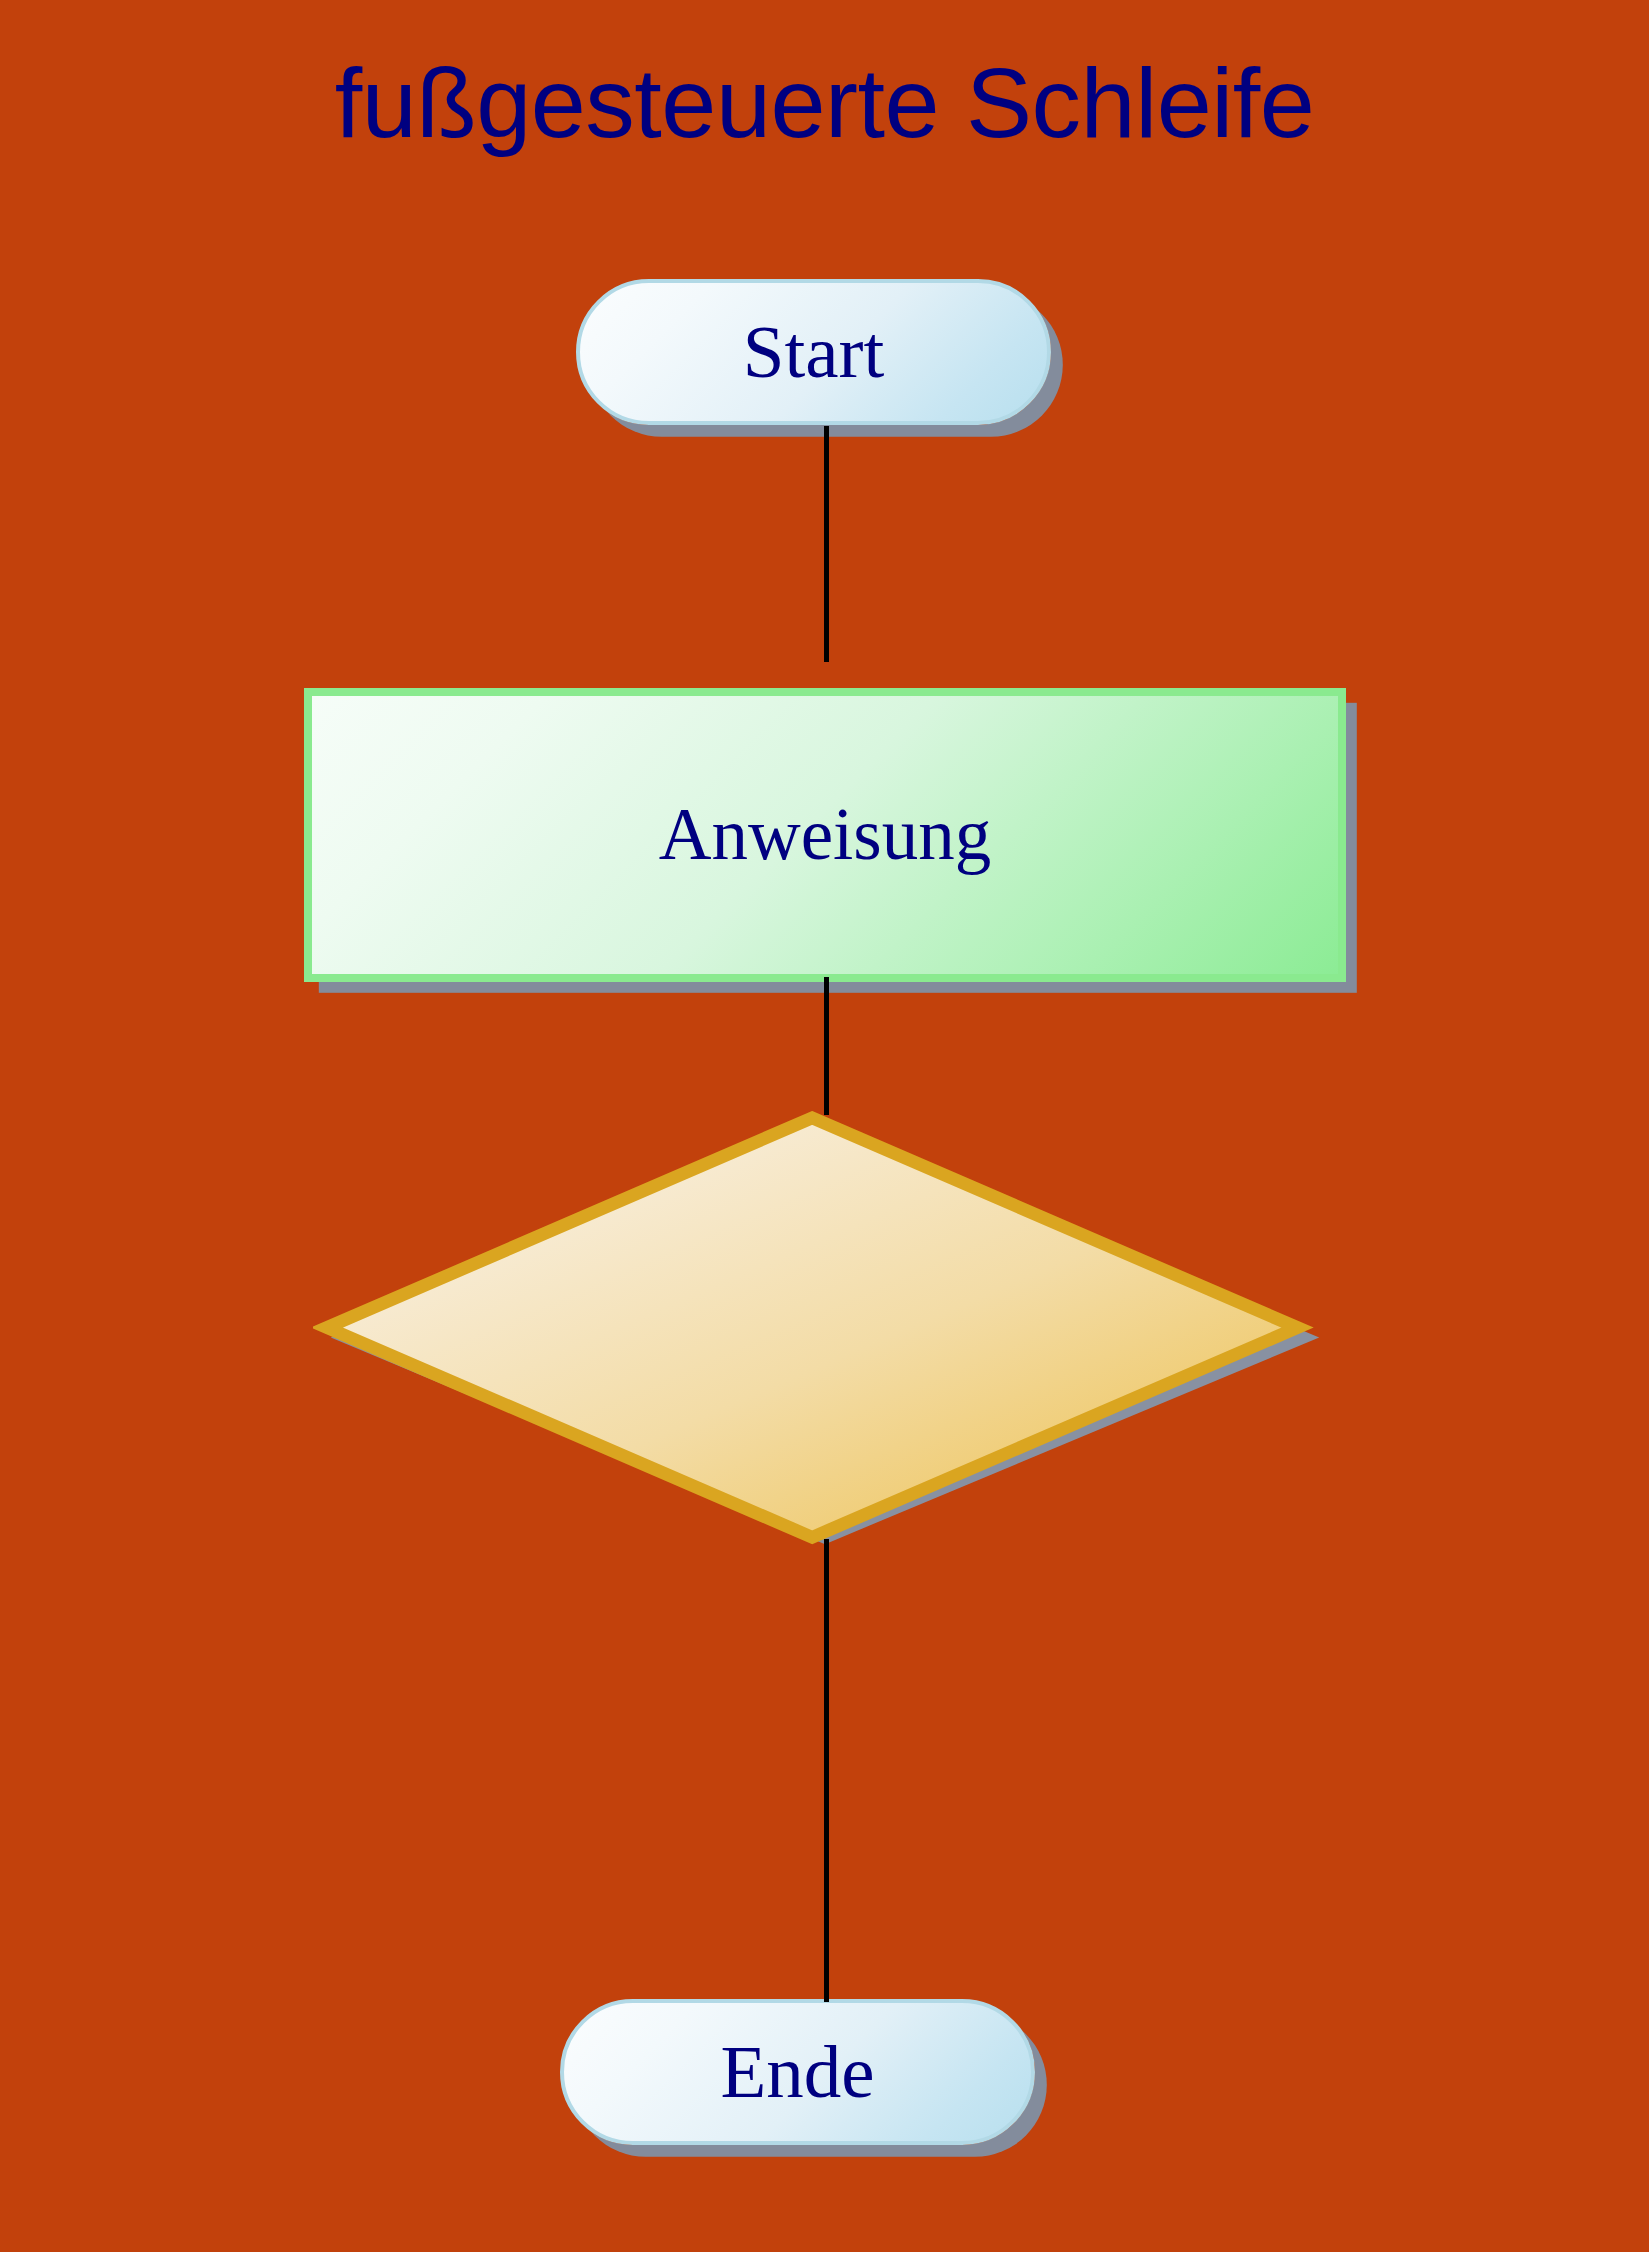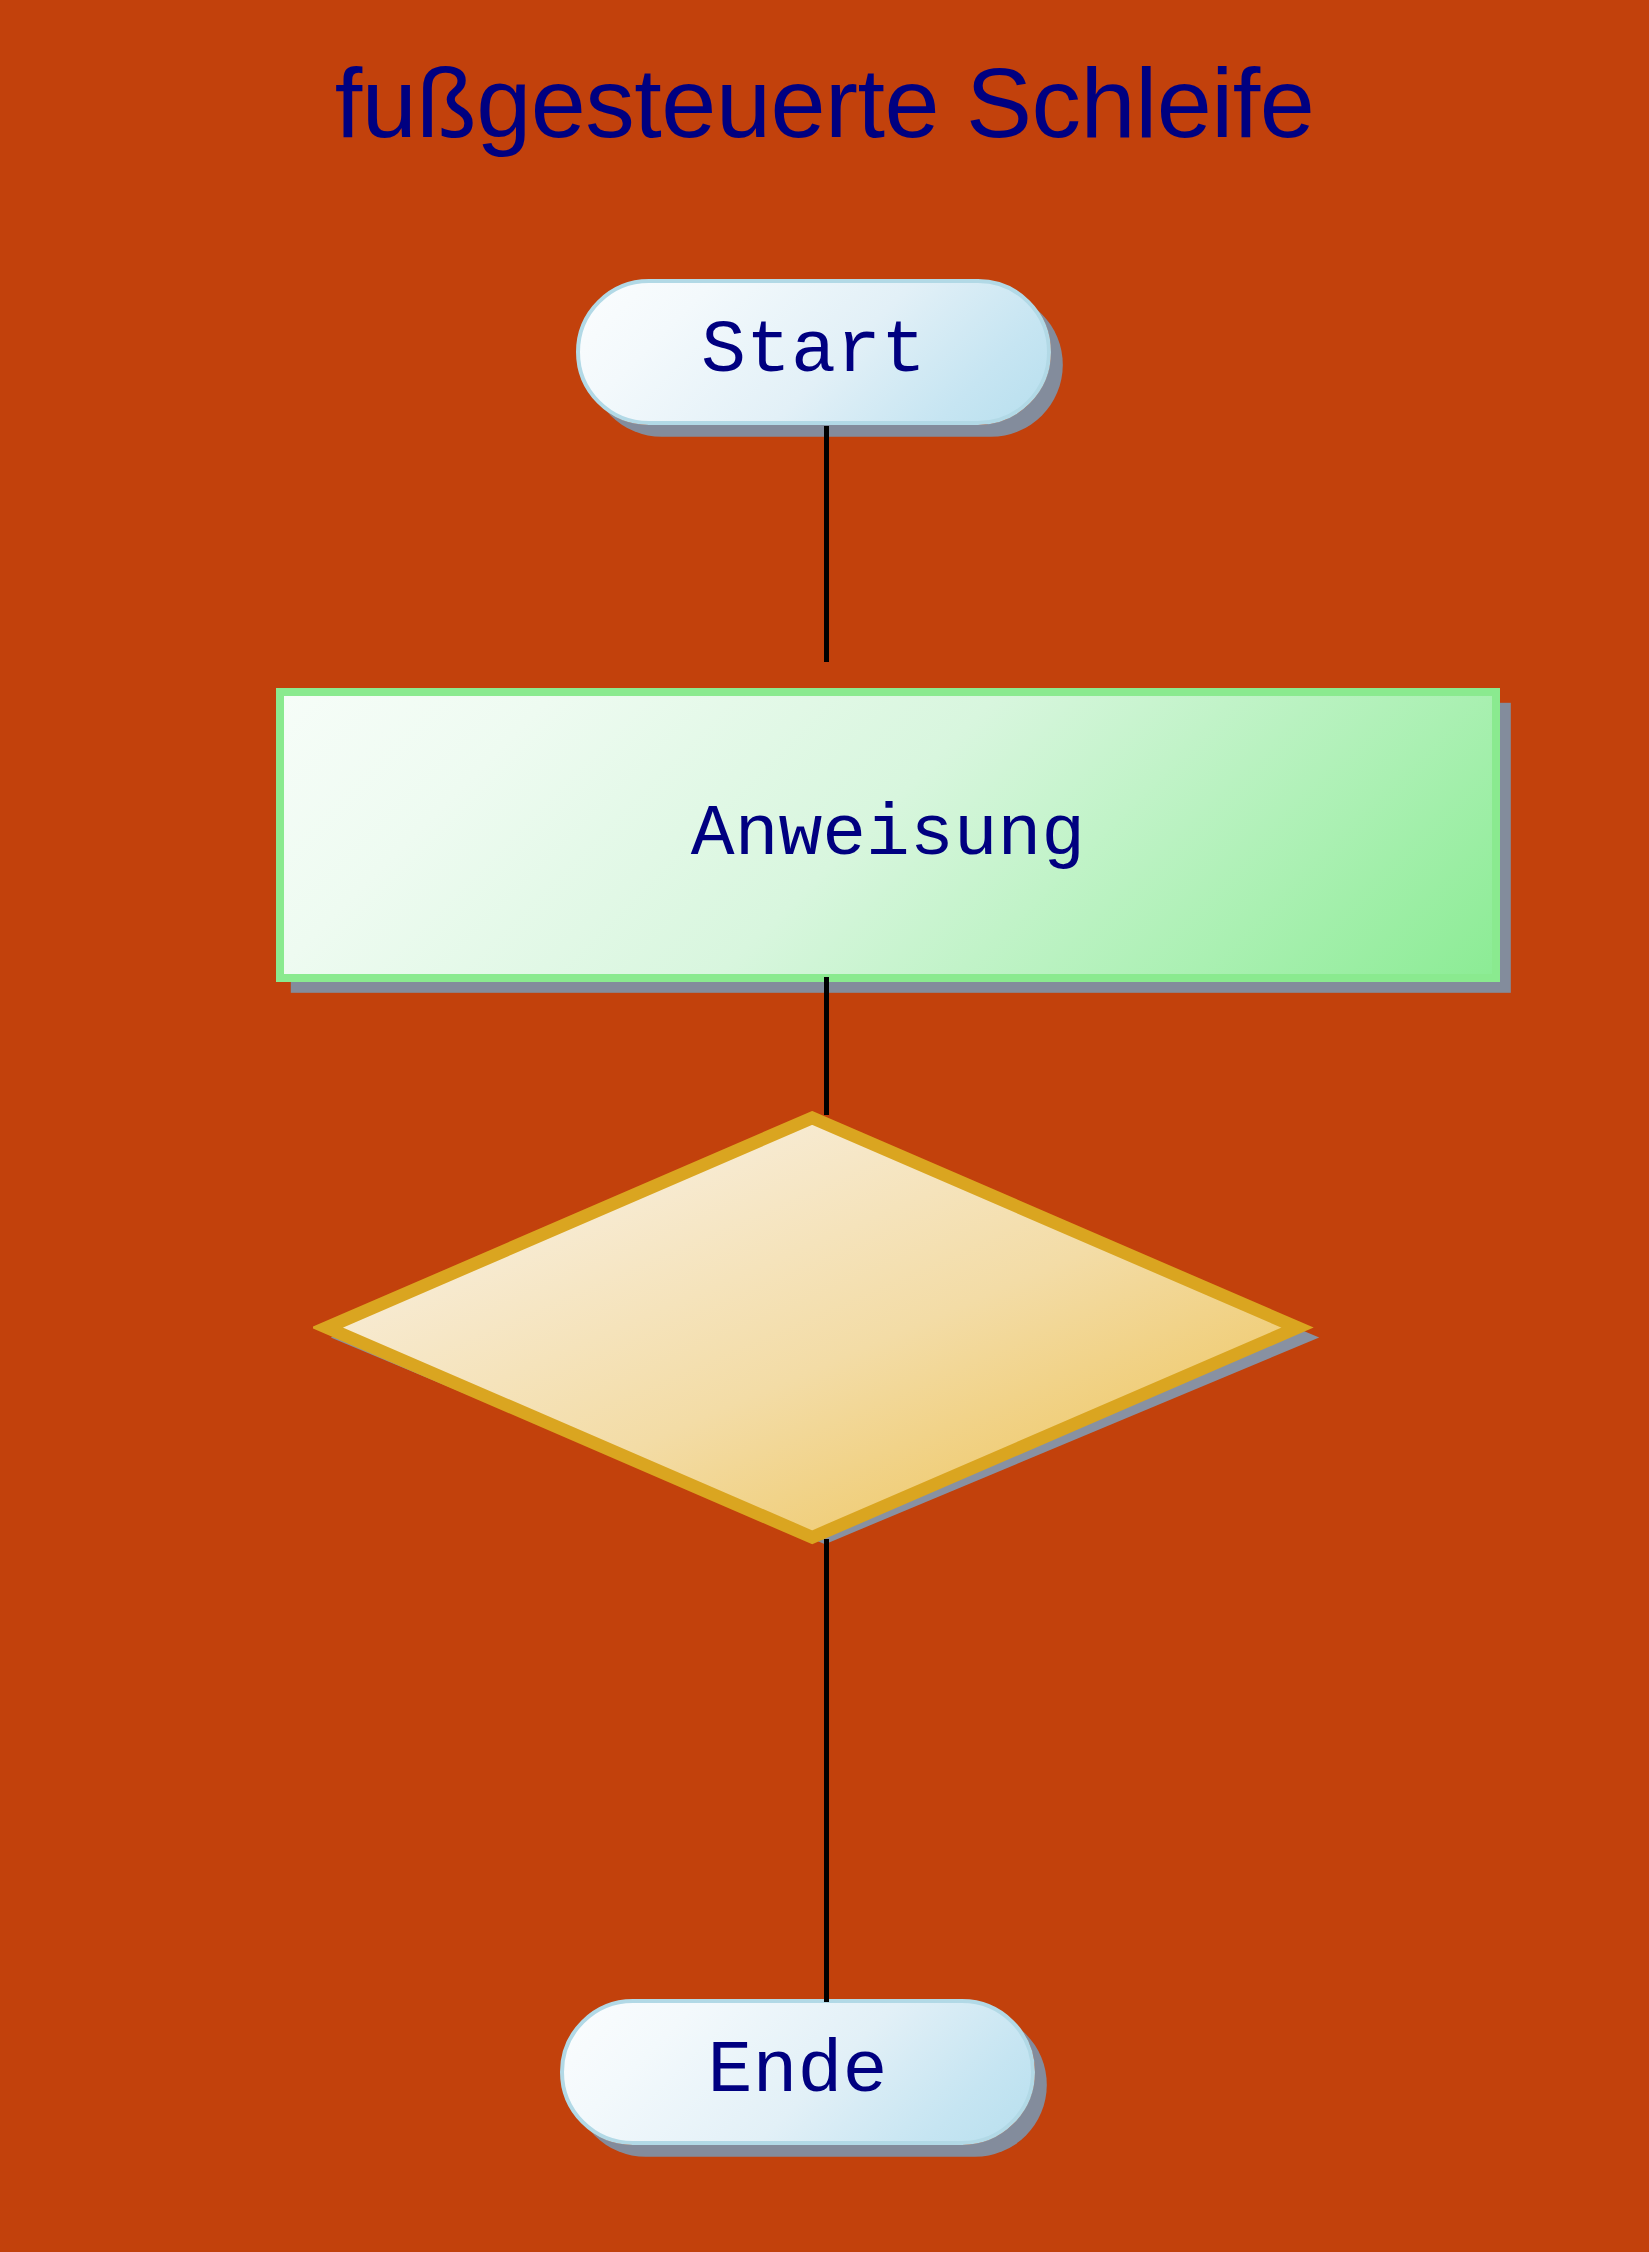--- a/index.html
+++ b/index.html
@@ -33,21 +33,21 @@
     line-height: 1.05;
     letter-spacing: -0.5px;
     white-space: nowrap;
   }
 
   
   .node-label {
     position: relative;
     z-index: 3;
     color: #000080;
-    font-family: Liberation Mono, monospace;
+    font-family: Liberation Serif, serif;
     font-weight: 400;
     text-align: right;
     line-height: 1.12;
     white-space: pre-line;
     pointer-events: none;
   }
 
   
   .terminator {
     position: absolute;
@@ -126,21 +126,21 @@
   <div class="connector connector-v" style="left:824px; top:426px; height:236px;"></div>
 
   <div class="connector connector-v" style="left:824px; top:977px; height:138px;"></div>
 
   <div class="connector connector-v" style="left:824px; top:1539px; height:463px;"></div>
 
   <div class="terminator" style="left:576px; top:279px; width:475px; height:146px;">
     <span class="node-label">Start</span>
   </div>
 
-  <div class="process" style="left:276px; top:688px; width:1224px; height:294px;">
+  <div class="process" style="left:304px; top:688px; width:1042px; height:294px;">
     <span class="node-label">Anweisung</span>
   </div>
 
   <div class="decision" style="left:313px; top:1111px; width:1024px; height:443px;">
     <svg class="diamond-svg" width="1024" height="443" viewBox="0 0 1040 450">
       <defs>
         <linearGradient id="diamondGrad" x1="0%" y1="0%" x2="100%" y2="100%">
           <stop offset="0%" stop-color="#fbf4e0"></stop>
           <stop offset="25%" stop-color="#f7ead0"></stop>
           <stop offset="55%" stop-color="#f3dca6"></stop>

